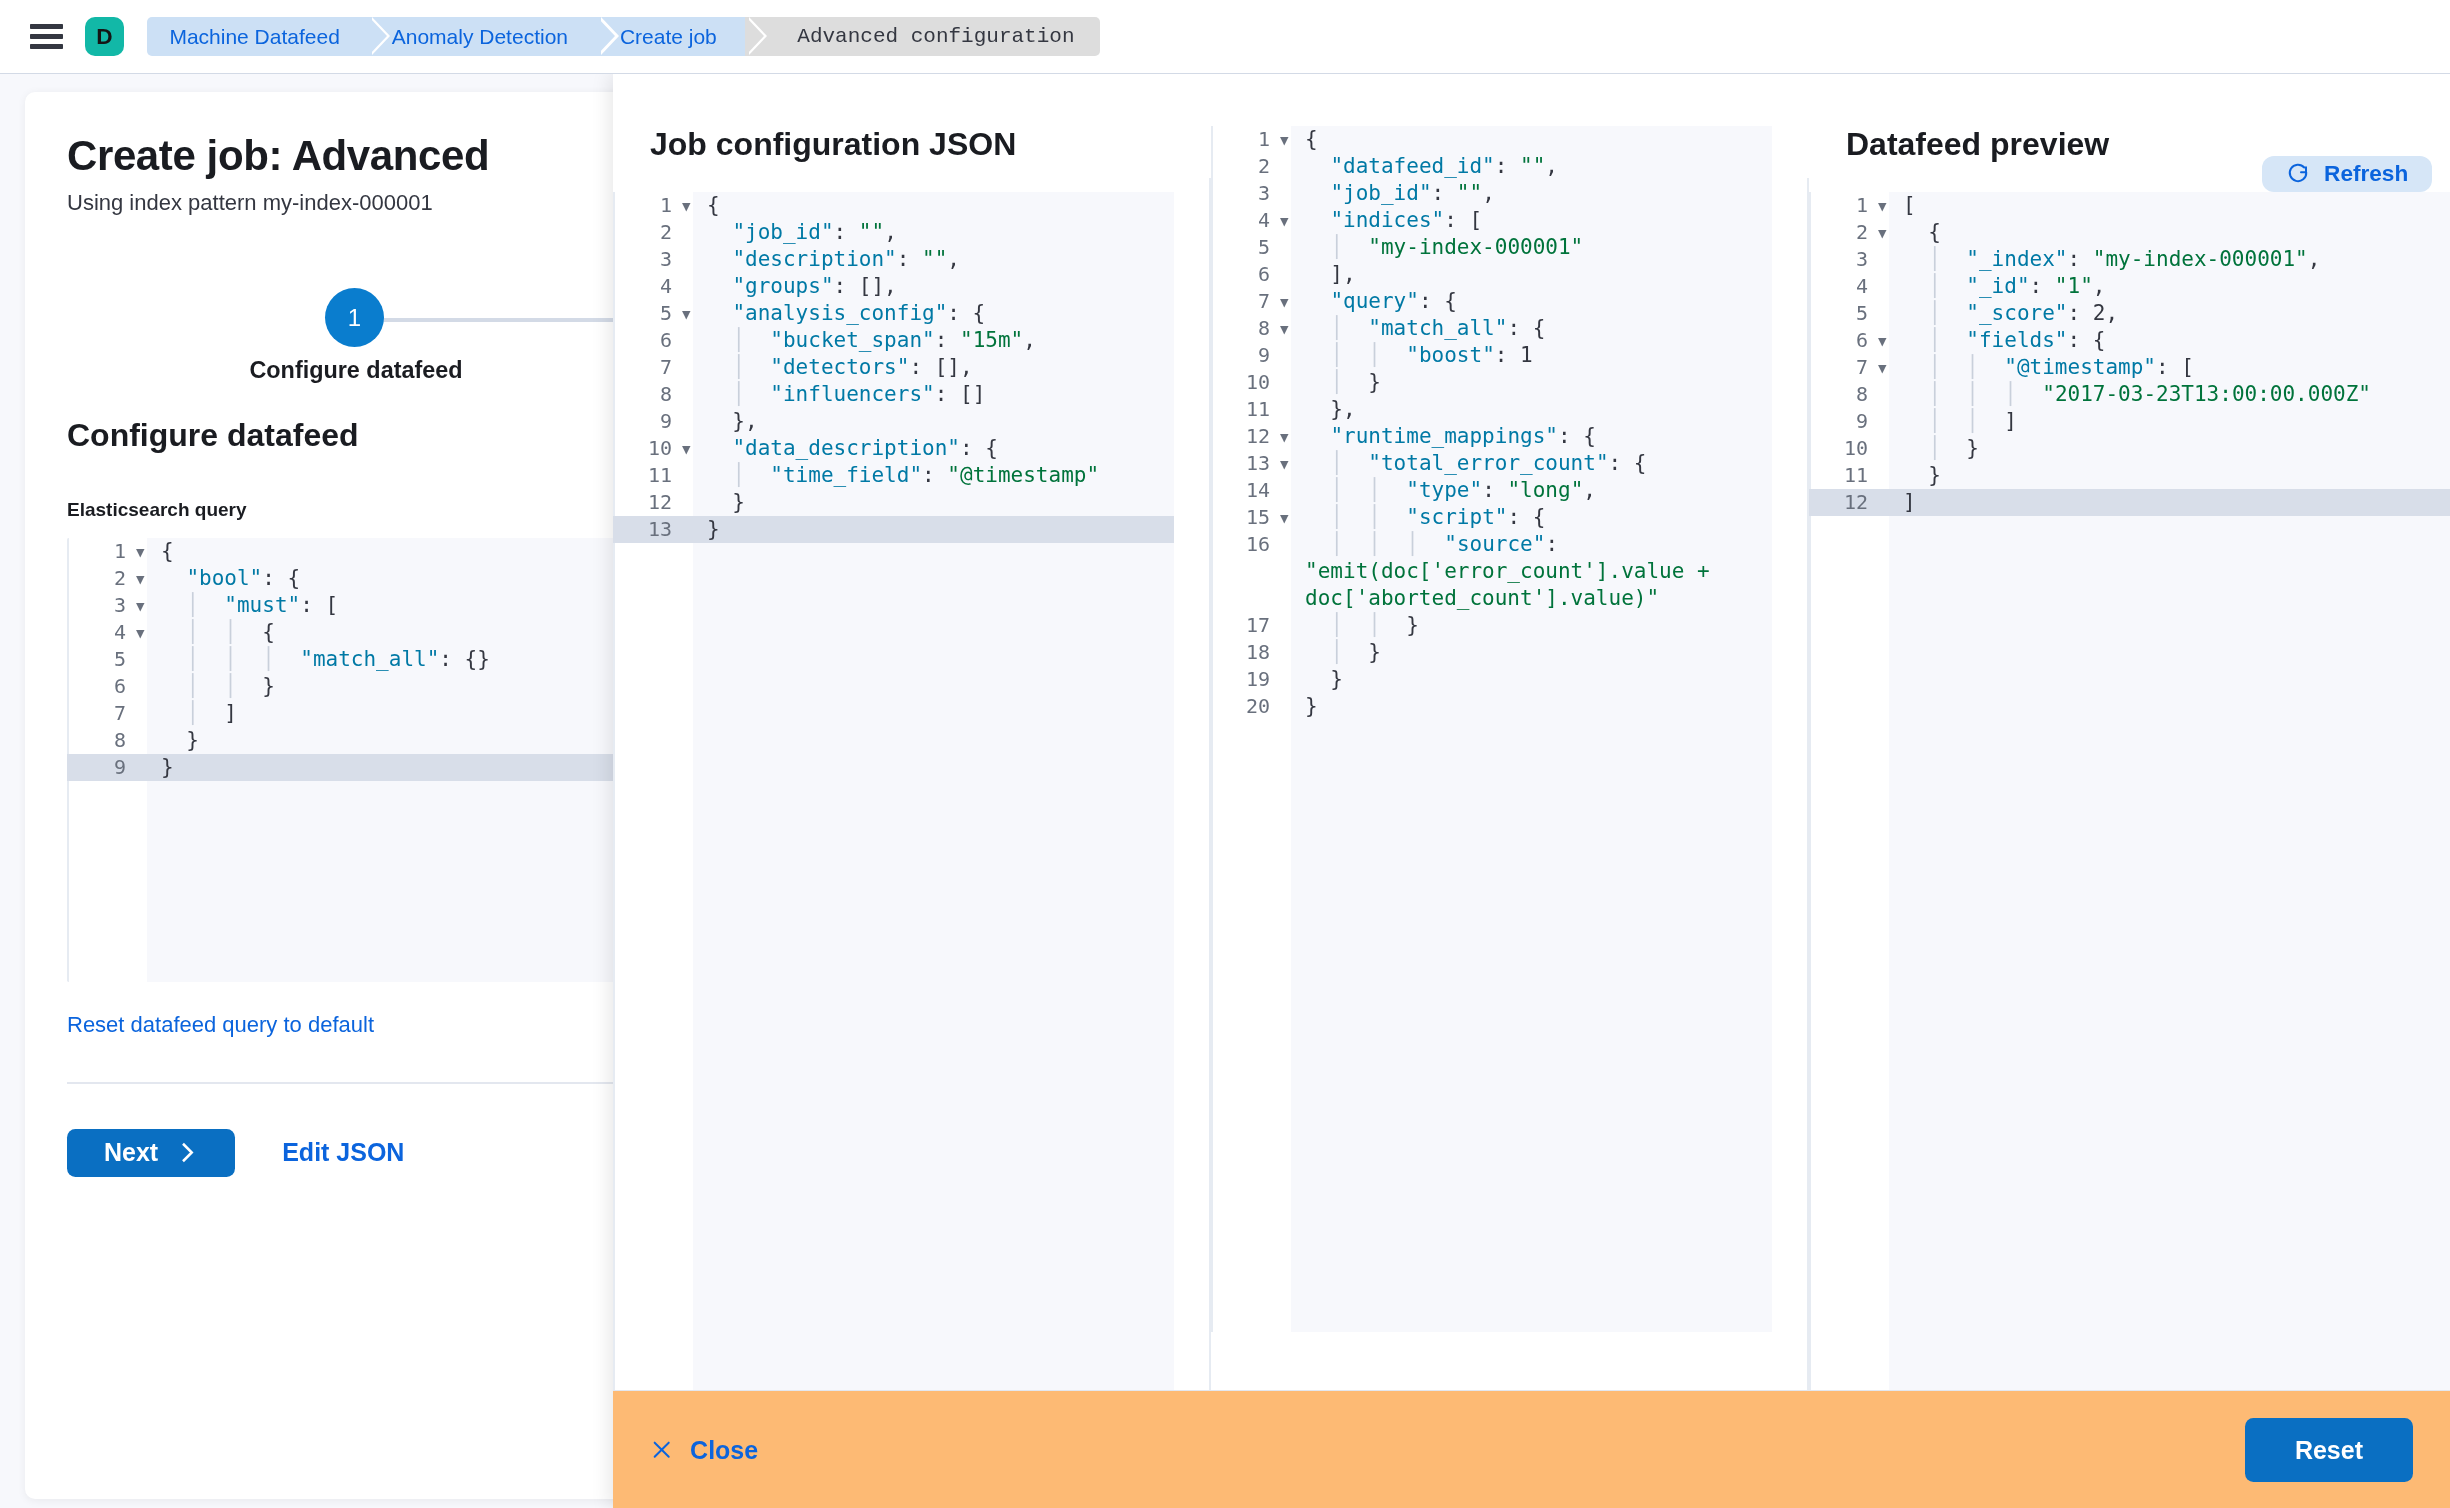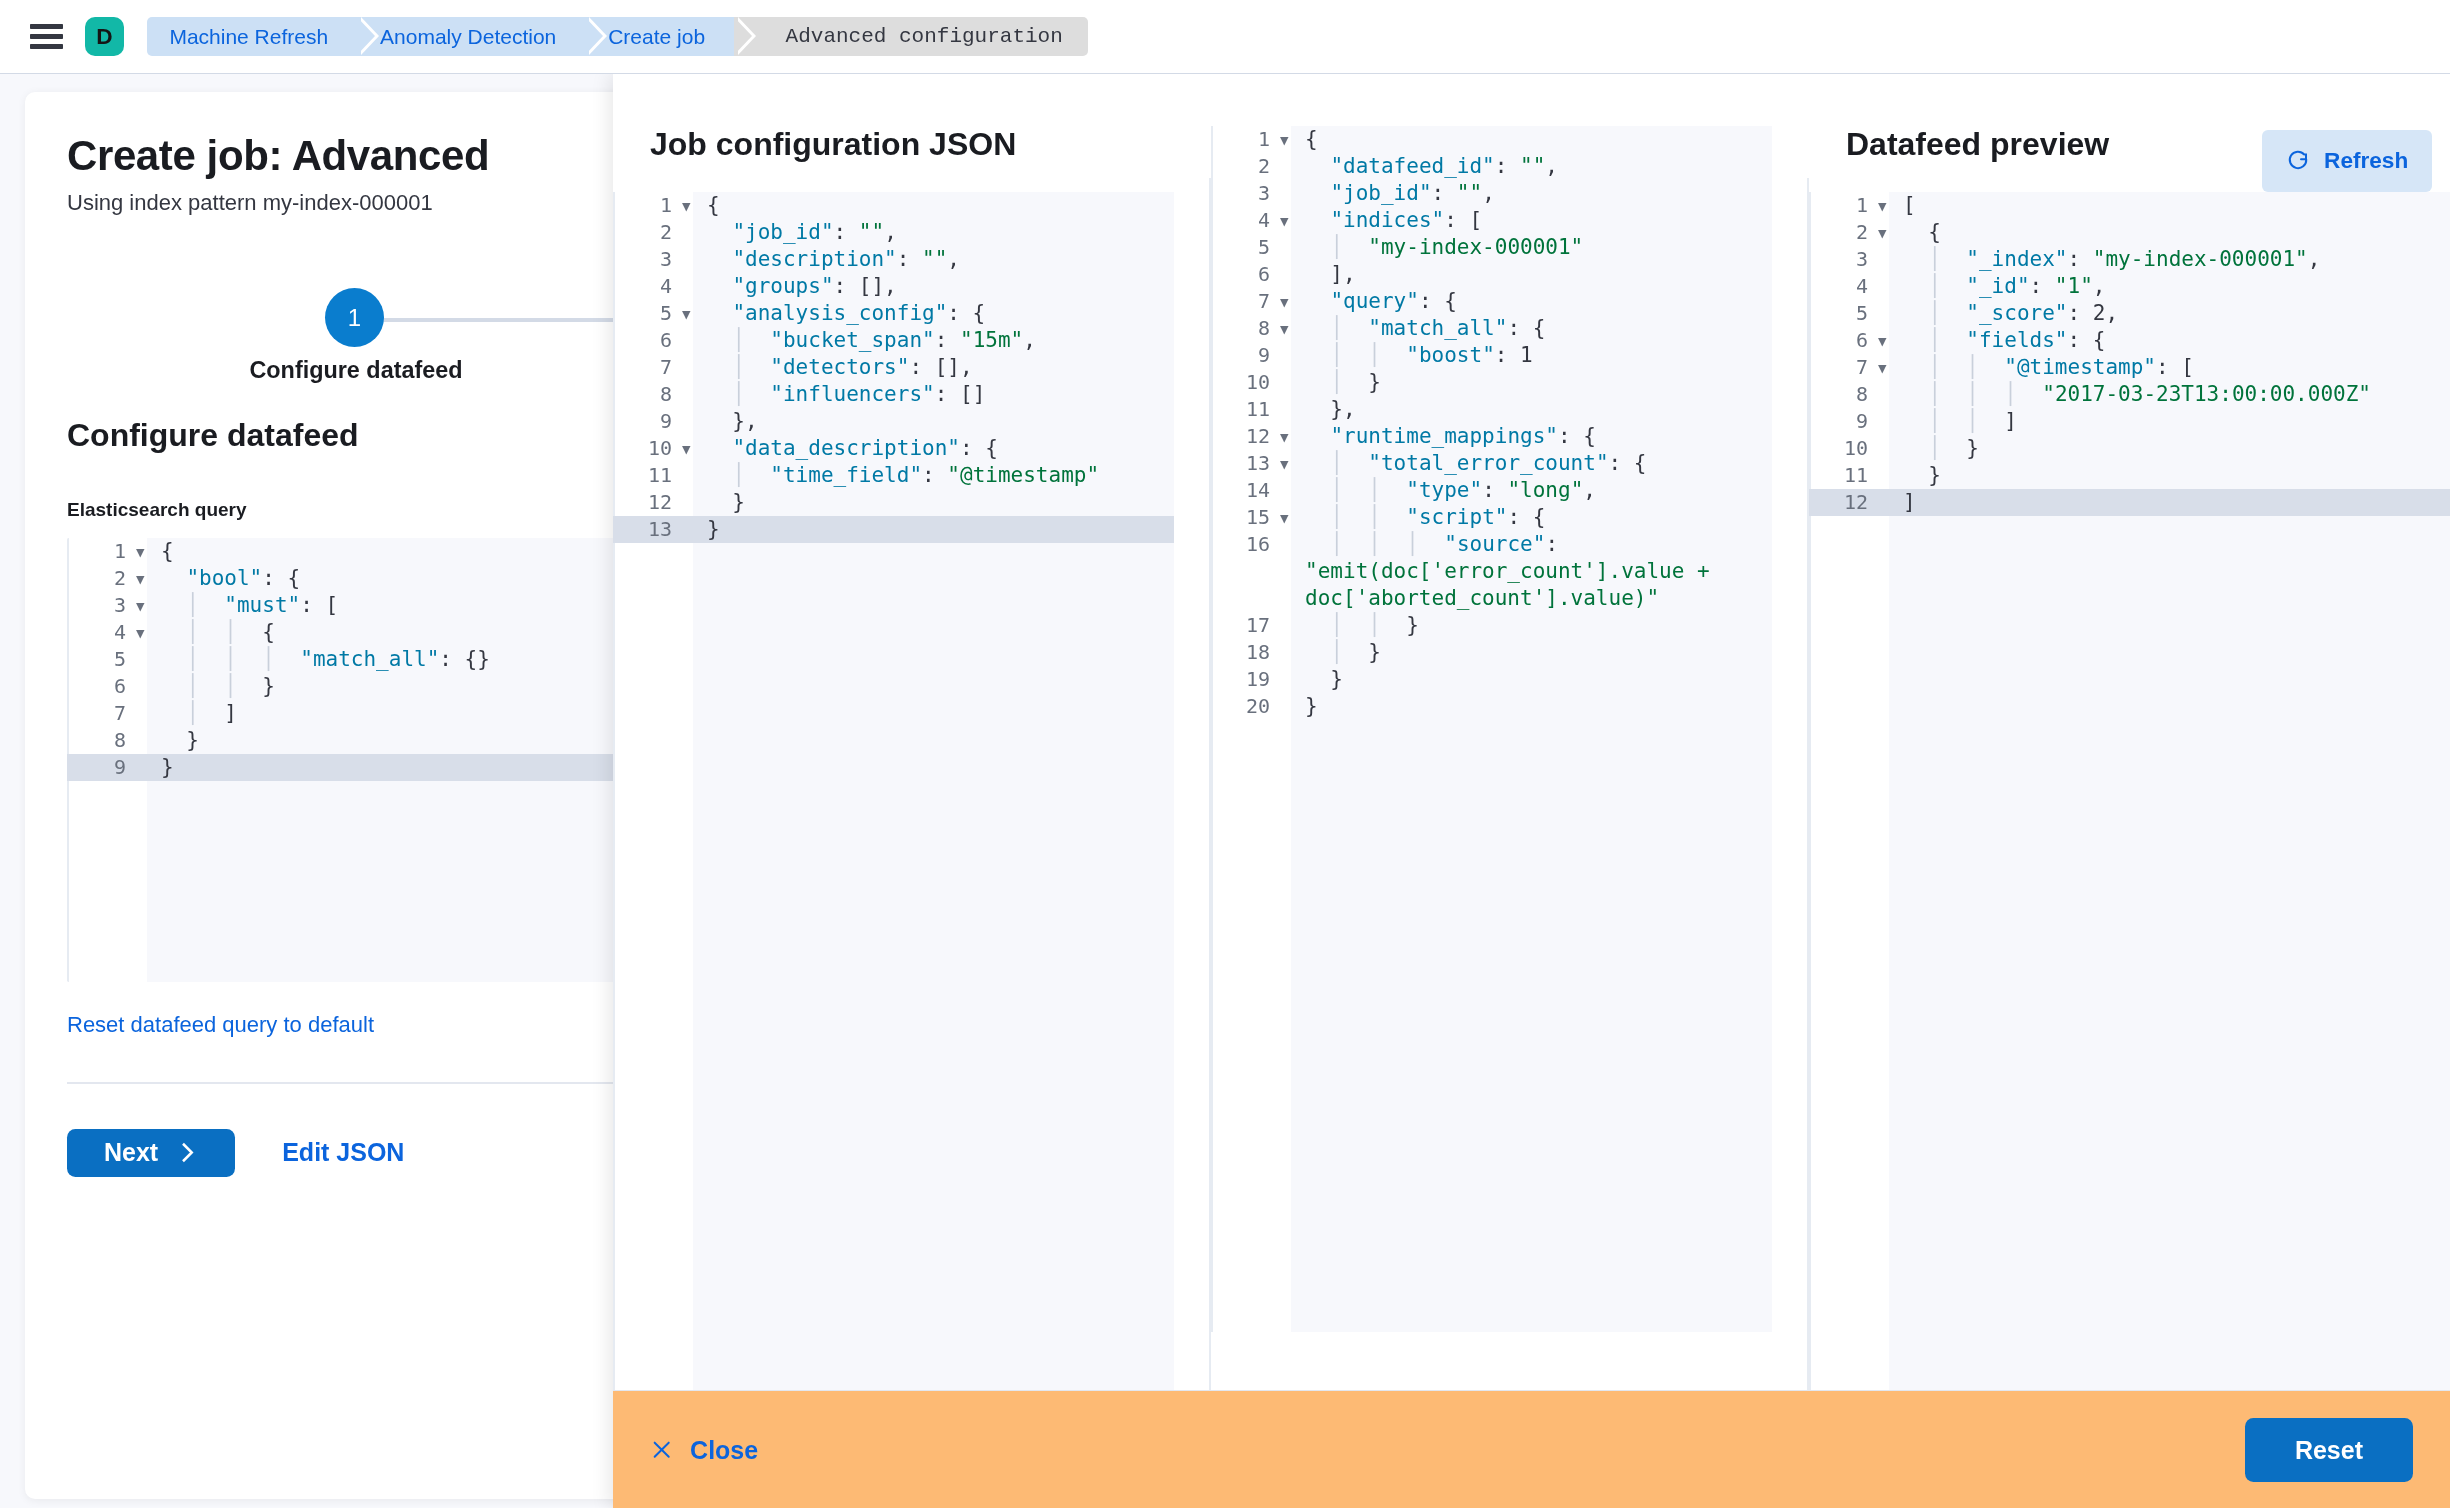--- a/index.html
+++ b/index.html
@@ -193,22 +193,22 @@
     padding-left: 37px; margin-bottom: 28.5px;
   }
   #col-job { width: 598px; }
   #col-datafeed { width: 598px; }
   #col-preview { width: 641px; }
   .col-sep { width: 1.7px; background: #E6EBF2; margin-top: 52px; }
 
   .col-head { display: flex; align-items: flex-end; justify-content: space-between; padding-right: 18.4px; }
   #refresh-btn {
     background: #D6E6F7; color: #0B64DD;
-    border: none; border-radius: 6px;
-    height: 62px; padding: 0 23.4px;
+    border: none; border-radius: 12px;
+    height: 36px; padding: 0 23.4px;
     font-size: 22.6px; font-weight: bold;
     display: flex; align-items: center; gap: 13.4px;
     font-family: "Liberation Sans", sans-serif; cursor: pointer;
     margin-top: -5px;
   }
   .refresh-glyph { display:inline-block; width: 25px; height: 25px; }
 
   #job-editor, #datafeed-editor, #preview-editor { height: 1206px; }
   #job-editor { width: 561px; margin-left: 0; }
   #datafeed-editor { width: 561px; }
@@ -241,21 +241,21 @@
 <body>
 
 <div id="chrome-bar">
   <div class="hamburger">
     <span></span>
       <span></span>
       <span></span>
   </div>
   <div class="avatar">D</div>
   <div class="breadcrumbs">
-    <div class="crumb">Machine Refresh</div>
+    <div class="crumb">Machine Datafeed</div>
     <div class="crumb">Anomaly Detection</div>
     <div class="crumb pre-last">Create job</div>
     <div class="crumb last">Advanced configuration</div>
   </div>
 </div>
 
 <div id="bg-page">
   <div id="left-card">
     <div id="page-title">Create job: Advanced</div>
     <div id="page-subtitle">Using index pattern my-index-000001</div>

